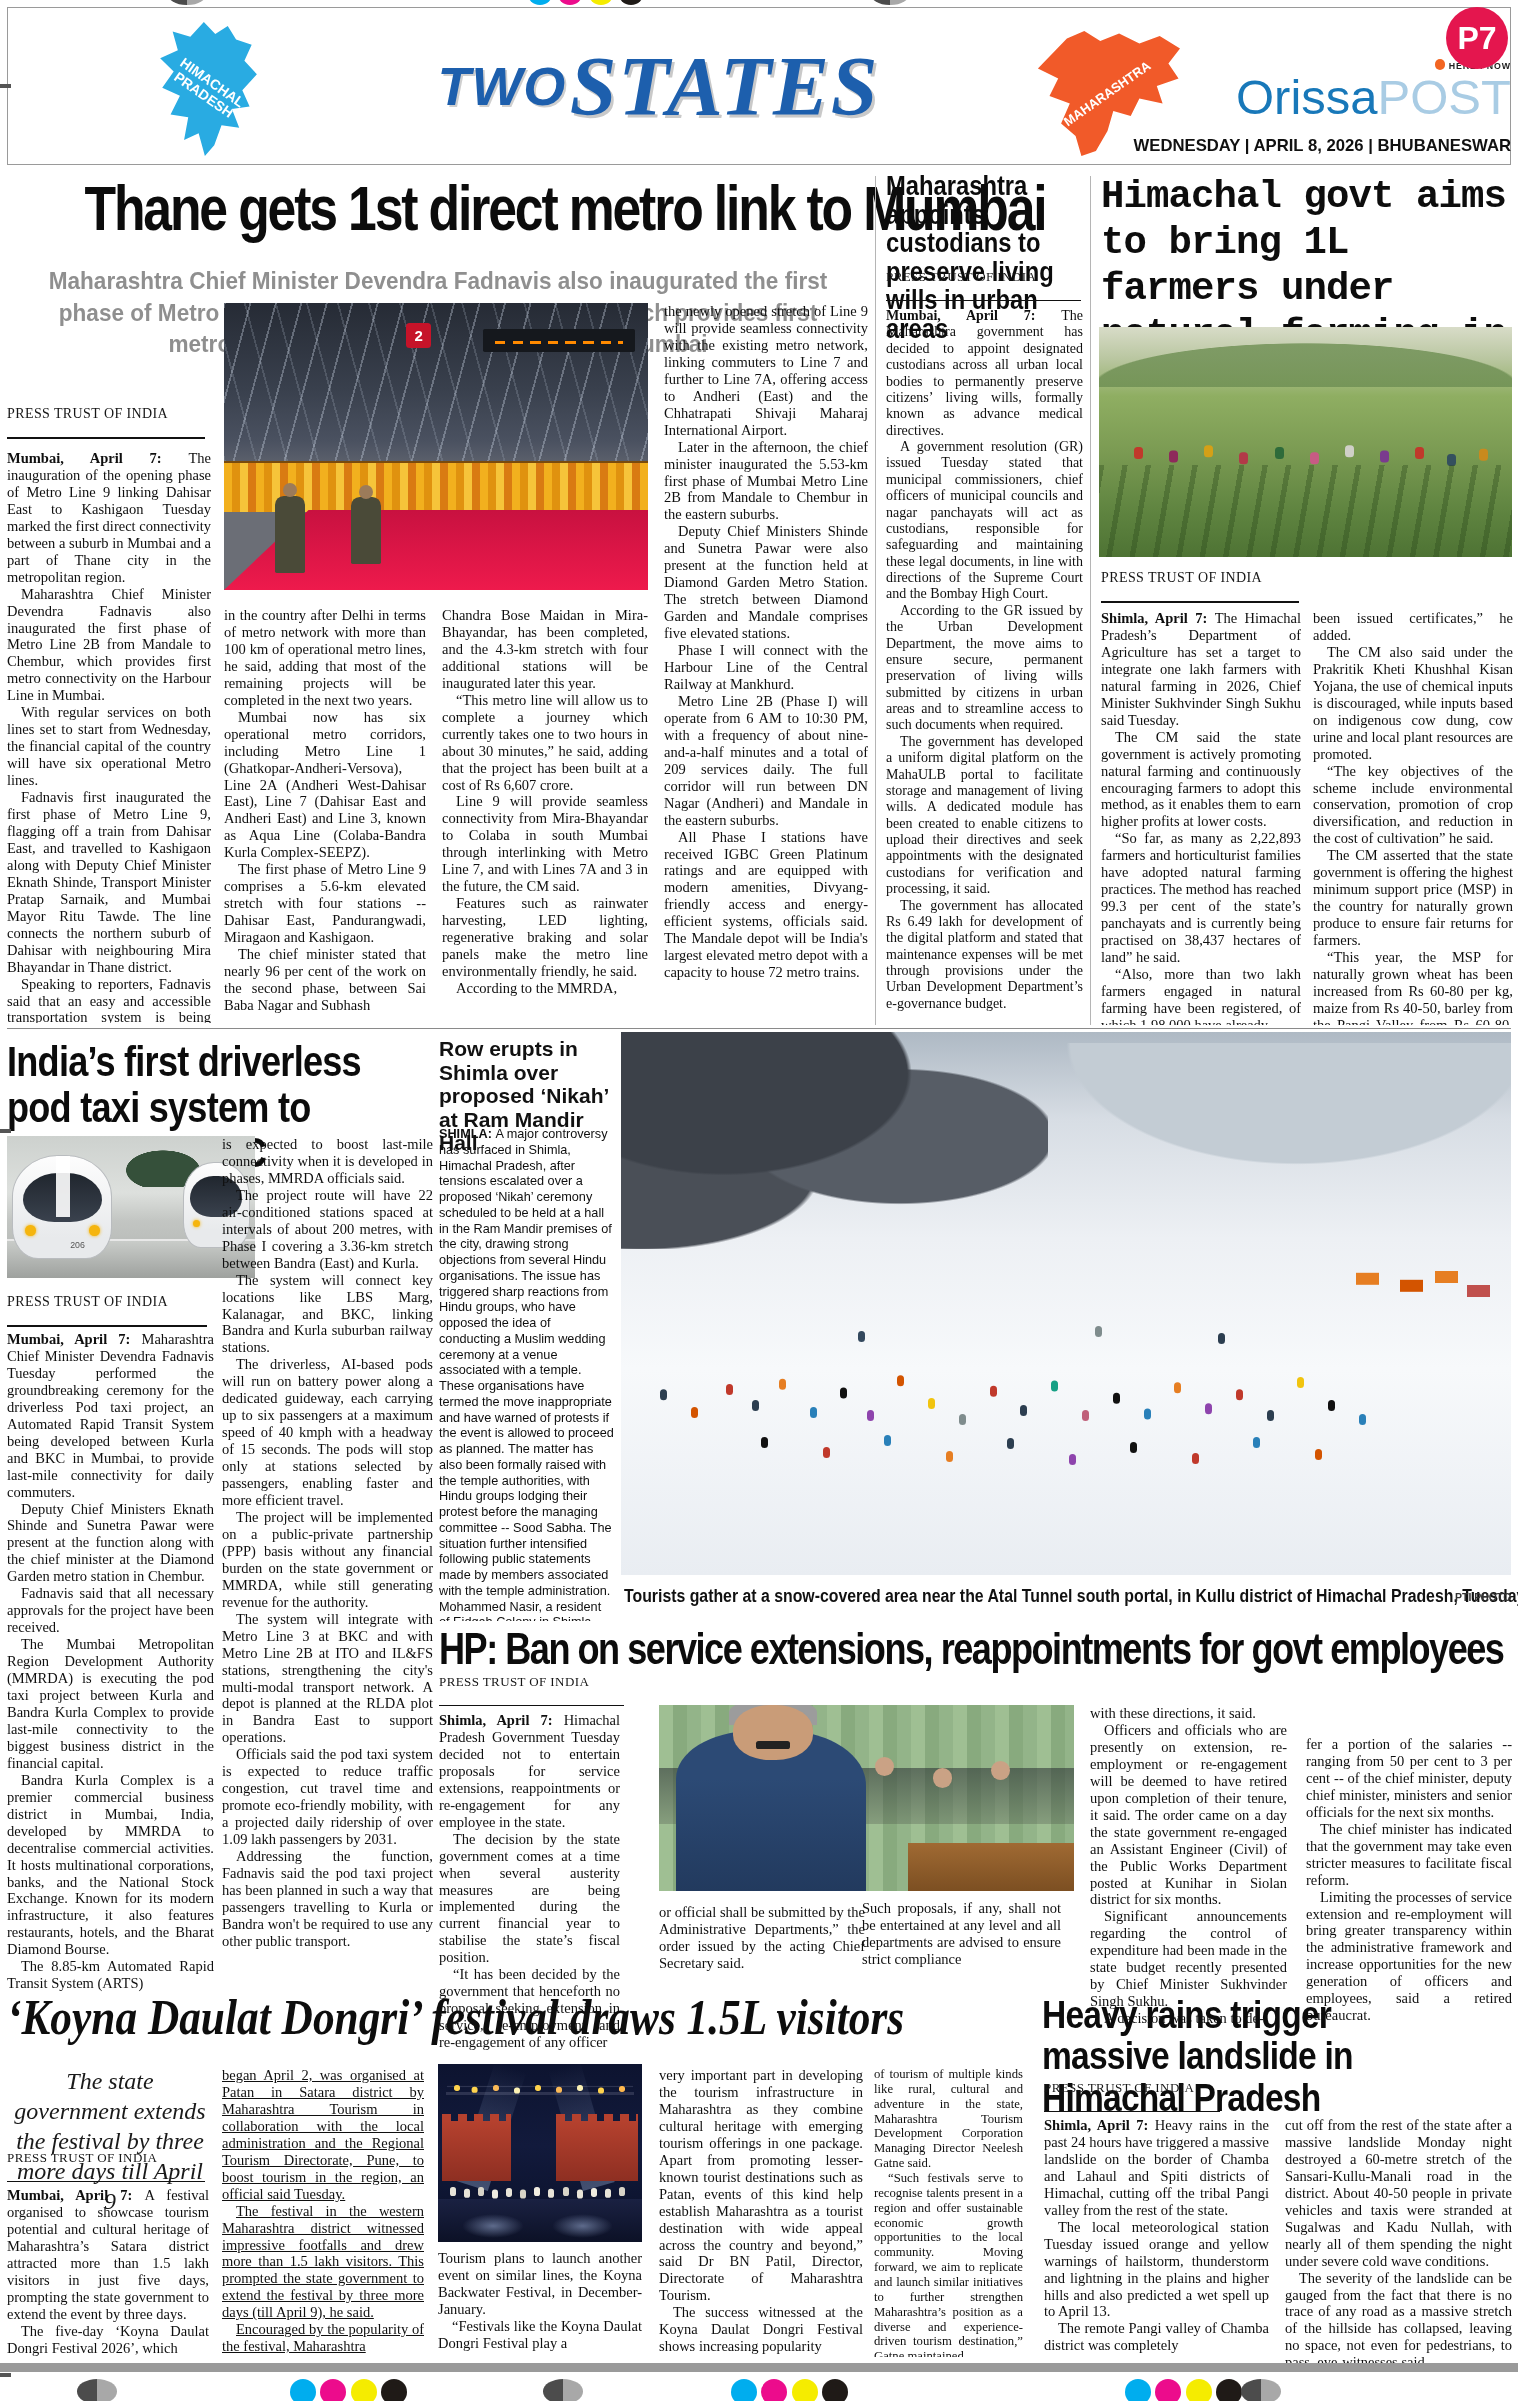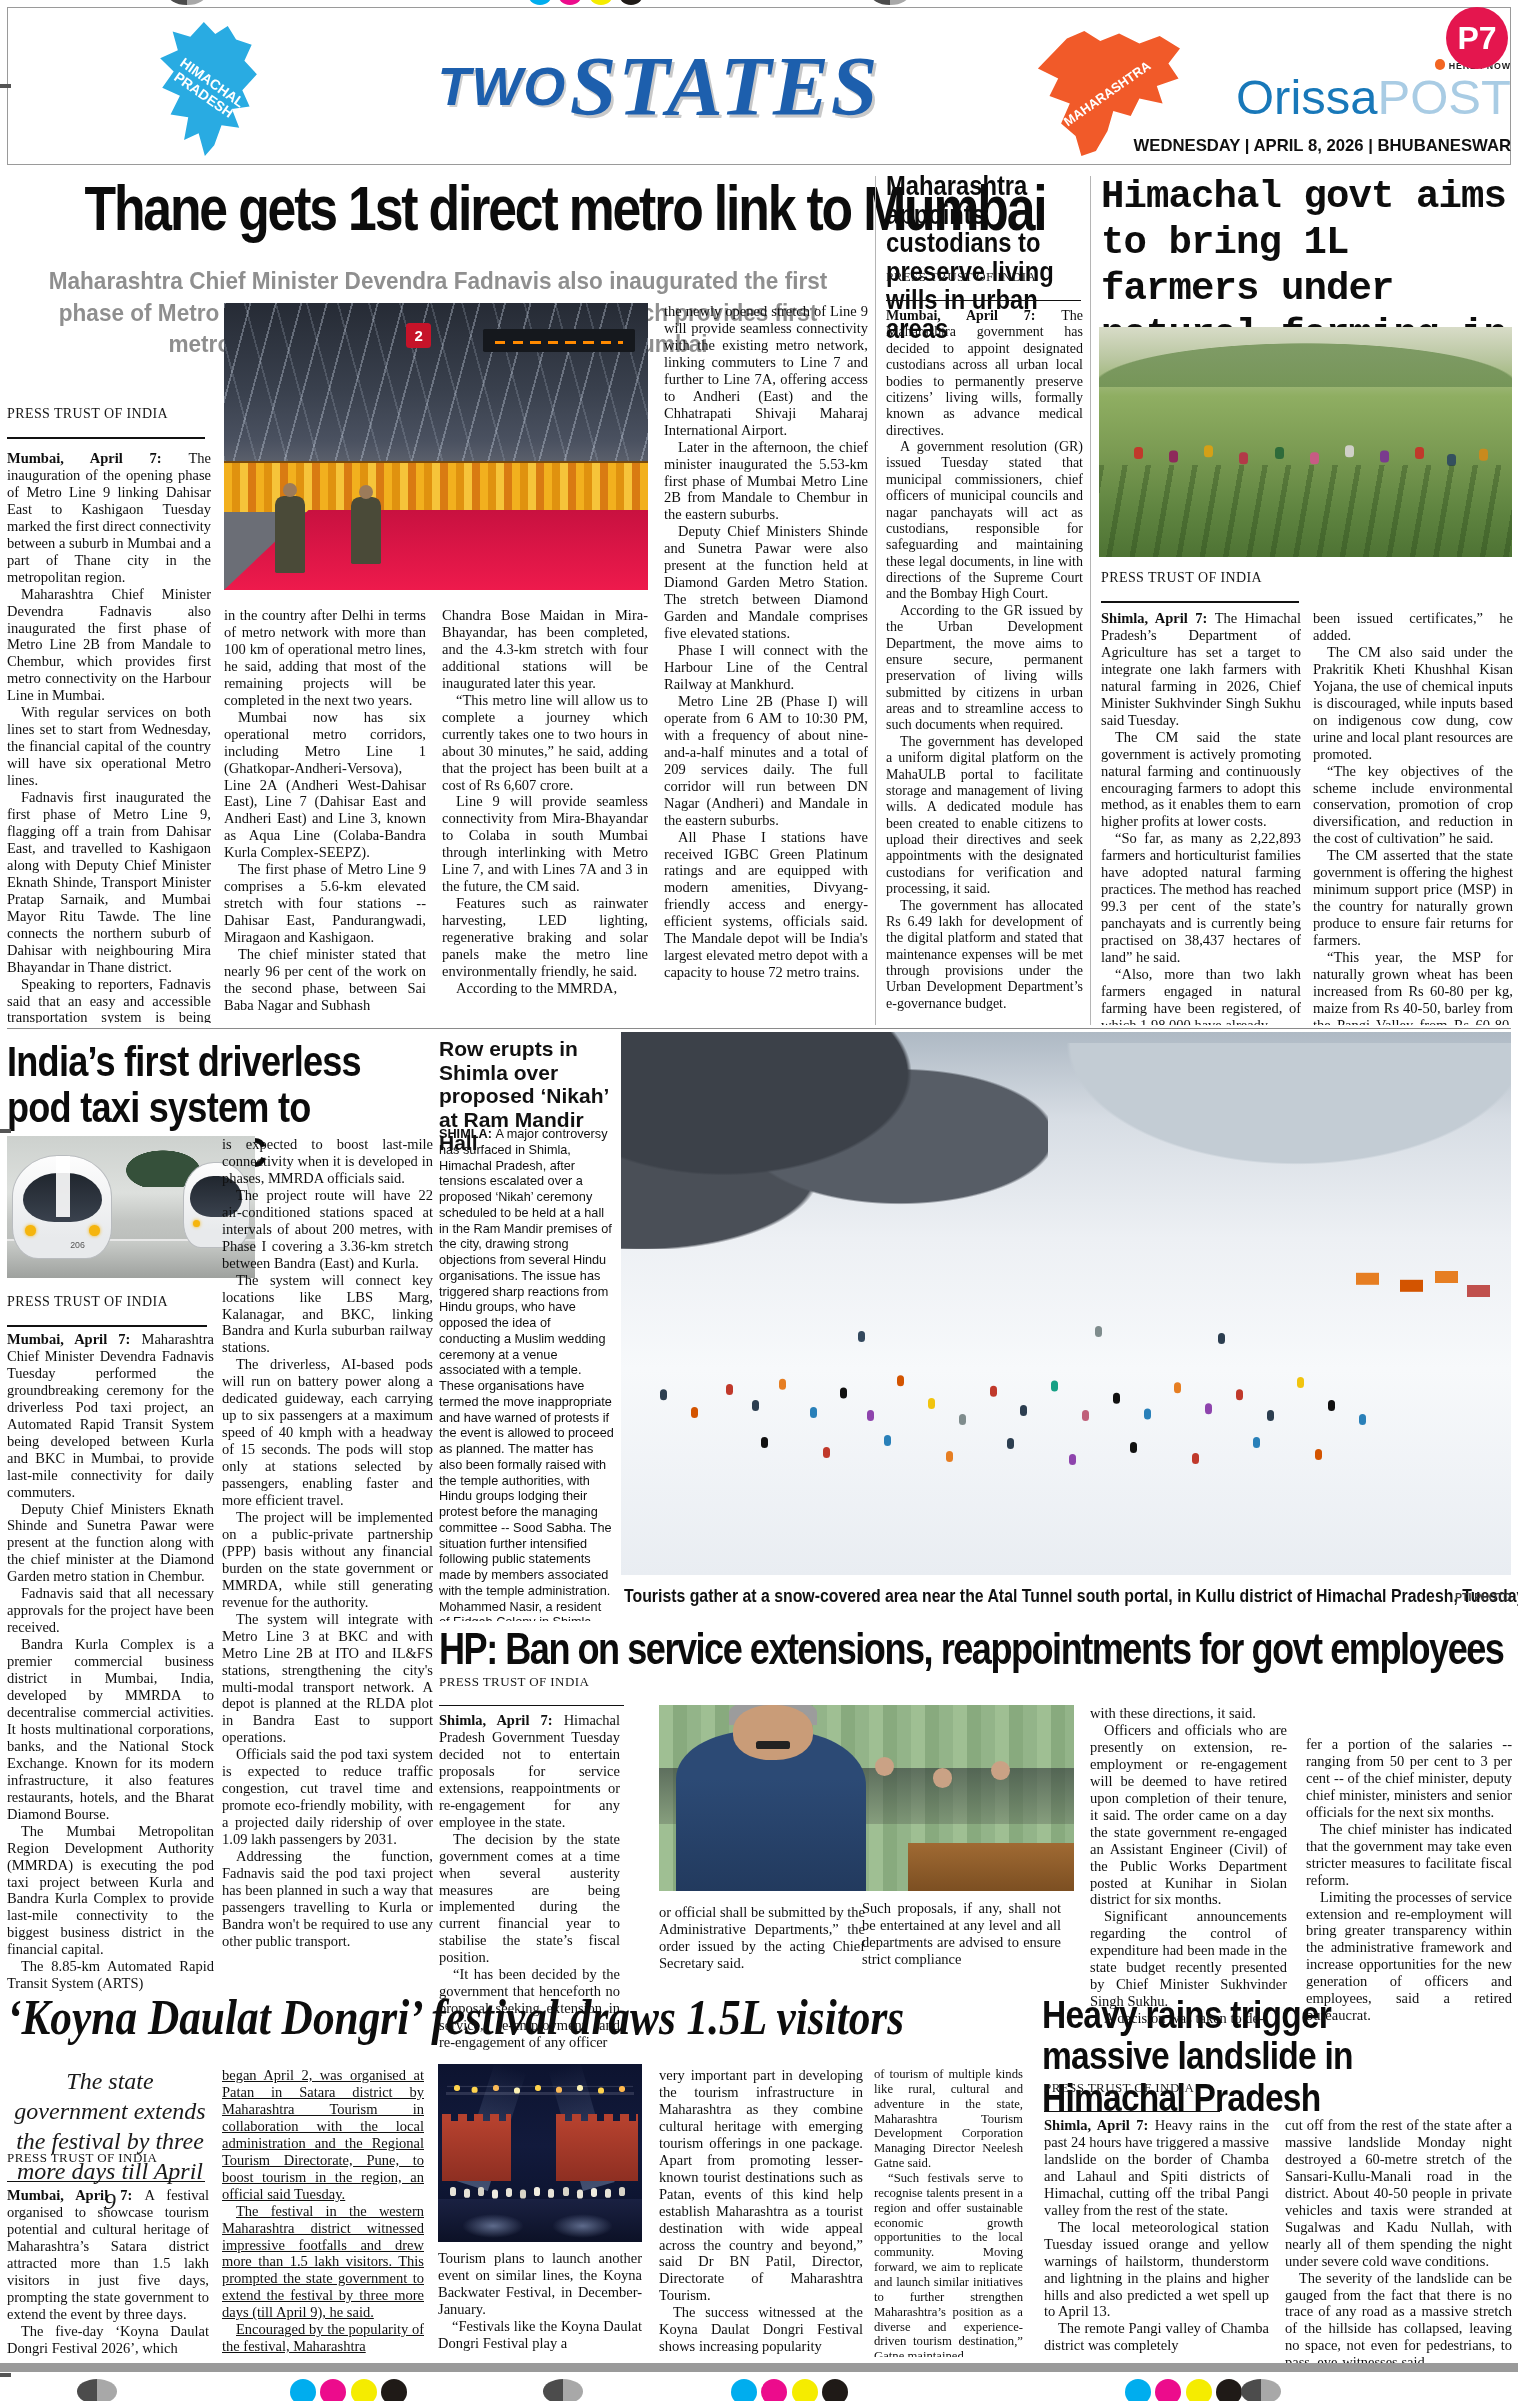--- a/index.html
+++ b/index.html
@@ -252,22 +252,22 @@
     <div class="pod" style="right:5.3px;top:26px;width:65px;height:84px;">
       <div class="pod-shield"></div>
       <div class="pod-light" style="left:14%;bottom:24%;width:7px;height:7px;"></div>
     </div>
   </div>
   <div class="byline" style="left:7px;top:1294px;width:200px;">PRESS TRUST OF INDIA</div>
   <div class="col" style="left:7px;top:1331px;width:207px;height:666px;">
       <p class="para"><b>Mumbai, April 7: </b>Maharashtra Chief Minister Devendra Fadnavis Tuesday performed the groundbreaking ceremony for the driverless Pod taxi project, an Automated Rapid Transit System being developed between Kurla and BKC in Mumbai, to provide last-mile connectivity for daily commuters.</p>
       <p class="para">Deputy Chief Ministers Eknath Shinde and Sunetra Pawar were present at the function along with the chief minister at the Diamond Garden metro station in Chembur.</p>
       <p class="para">Fadnavis said that all necessary approvals for the project have been received.</p>
+      <p class="para">The Mumbai Metropolitan Region Development Authority (MMRDA) is executing the pod taxi project between Kurla and Bandra Kurla Complex to provide last-mile connectivity to the biggest business district in the financial capital.</p>
       <p class="para">Bandra Kurla Complex is a premier commercial business district in Mumbai, India, developed by MMRDA to decentralise commercial activities. It hosts multinational corporations, banks, and the National Stock Exchange. Known for its modern infrastructure, it also features restaurants, hotels, and the Bharat Diamond Bourse.</p>
-      <p class="para">The Mumbai Metropolitan Region Development Authority (MMRDA) is executing the pod taxi project between Kurla and Bandra Kurla Complex to provide last-mile connectivity to the biggest business district in the financial capital.</p>
       <p class="para">The 8.85-km Automated Rapid Transit System (ARTS)</p>
     </div>
   <div class="col" style="left:222px;top:1136px;width:211px;height:867px;">
       <p class="para">is expected to boost last-mile connectivity when it is developed in phases, MMRDA officials said.</p>
       <p class="para">The project route will have 22 air-conditioned stations spaced at intervals of about 200 metres, with Phase I covering a 3.36-km stretch between Bandra (East) and Kurla.</p>
       <p class="para">The system will connect key locations like LBS Marg, Kalanagar, and BKC, linking Bandra and Kurla suburban railway stations.</p>
       <p class="para">The driverless, AI-based pods will run on battery power along a dedicated guideway, each carrying up to six passengers at a maximum speed of 40 kmph with a headway of 15 seconds. The pods will stop only at stations selected by passengers, enabling faster and more efficient travel.</p>
       <p class="para">The project will be implemented on a public-private partnership (PPP) basis without any financial burden on the state government or MMRDA, while still generating revenue for the authority.</p>
       <p class="para">The system will integrate with Metro Line 3 at BKC and with Metro Line 2B at ITO and IL&amp;FS stations, strengthening the city's multi-modal transport network. A depot is planned at the RLDA plot in Bandra East to support operations.</p>
       <p class="para">Officials said the pod taxi system is expected to reduce traffic congestion, cut travel time and promote eco-friendly mobility, with a projected daily ridership of over 1.09 lakh passengers by 2031.</p>

